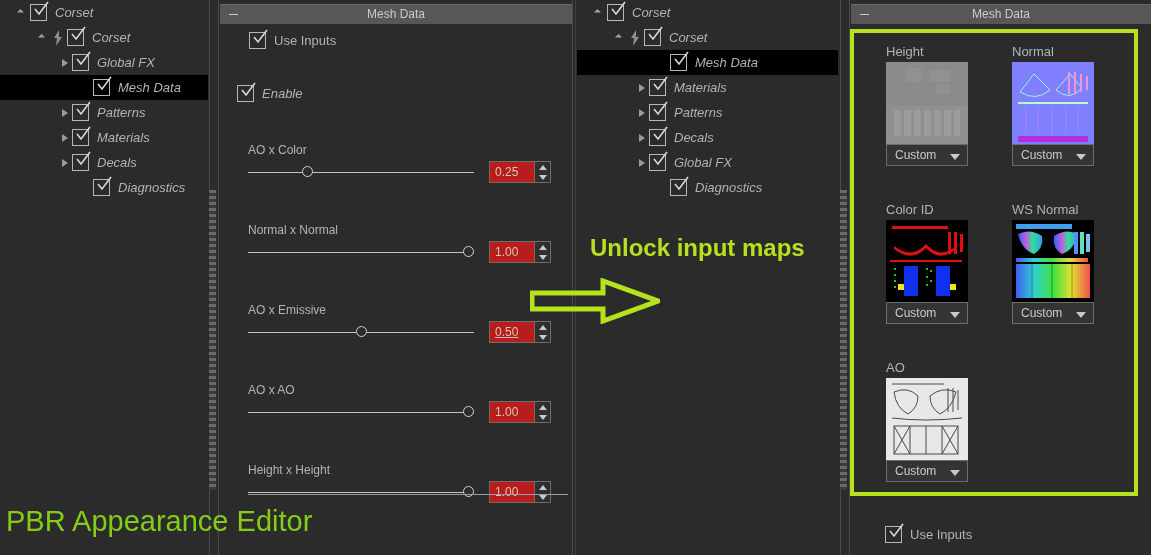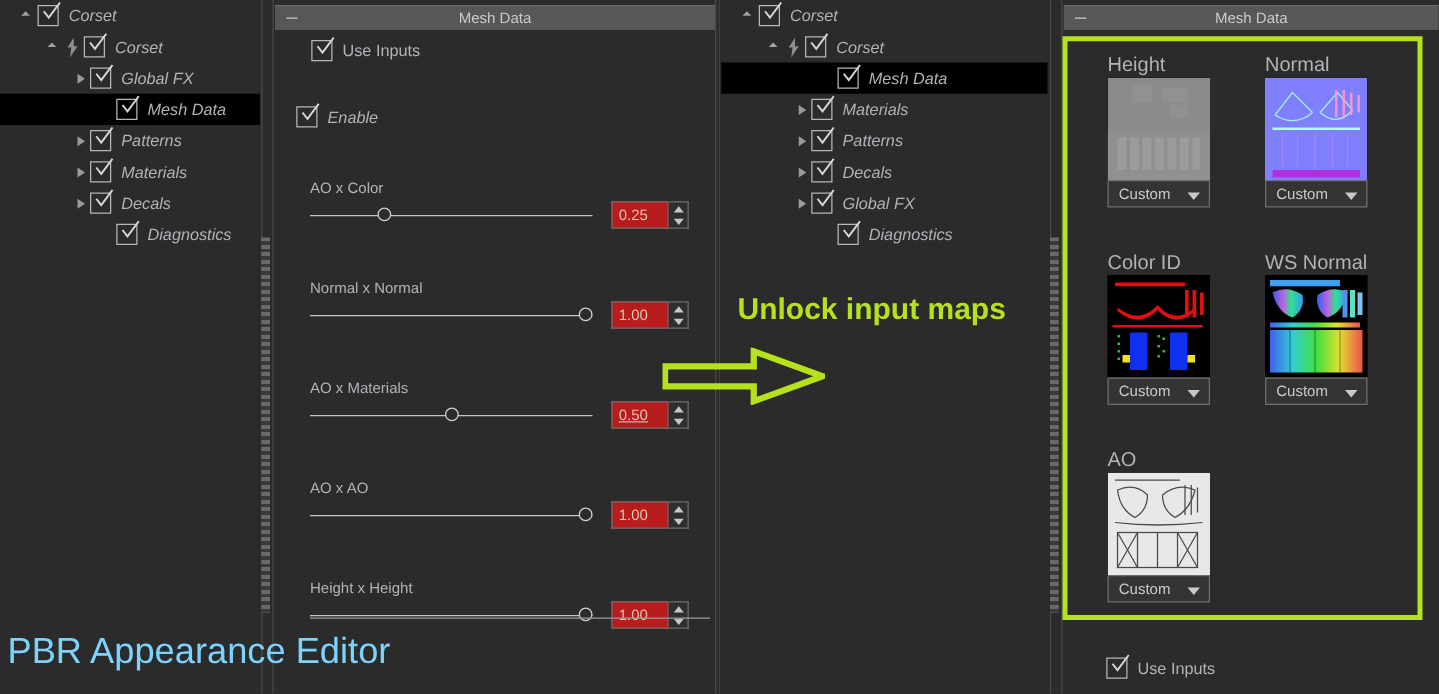--- a/index.html
+++ b/index.html
@@ -235,21 +235,21 @@
     border: 4px solid #b5e21c;
     box-sizing: border-box;
   }
   .map-cell {
     position: absolute;
   }
   .map-title {
     position: absolute;
     top: 0;
     left: 0;
-    font-size: 16px;
+    font-size: 13px;
     color: #b0b3b8;
     white-space: nowrap;
   }
   .map-thumb {
     position: absolute;
     top: 18px;
     left: 0;
     width: 82px;
     height: 82px;
     background: #000;
@@ -285,21 +285,21 @@
     position: absolute;
     color: #b5e21c;
     font-weight: bold;
     white-space: nowrap;
   }
   .anno-arrow {
     position: absolute;
   }
   .caption {
     position: absolute;
-    color: #7dd3fc;
+    color: #84cc16;
     font-size: 29px;
     white-space: nowrap;
   }
   .thin-line {
     position: absolute;
     background: #9c9c9c;
     height: 1px;
   }
 </style>
 </head>
@@ -438,21 +438,21 @@
           <div class="track"></div>
           <div class="knob" style="left:215px;"></div>
         </div>
         <div class="spin" style="left:269px; top:241px;">
           <div class="field">1.00</div>
           <div class="btns">
             <div class="up"></div>
             <div class="dn"></div>
           </div>
         </div>
-        <div class="prop-row-label" style="left:28px; top:303px;">AO x Materials</div>
+        <div class="prop-row-label" style="left:28px; top:303px;">AO x Emissive</div>
         <div class="slider" style="left:28px; top:325px; width:226px;">
           <div class="track"></div>
           <div class="knob" style="left:108px;"></div>
         </div>
         <div class="spin" style="left:269px; top:321px;text-decoration:underline;">
           <div class="field">0.50</div>
           <div class="btns">
             <div class="up"></div>
             <div class="dn"></div>
           </div>

